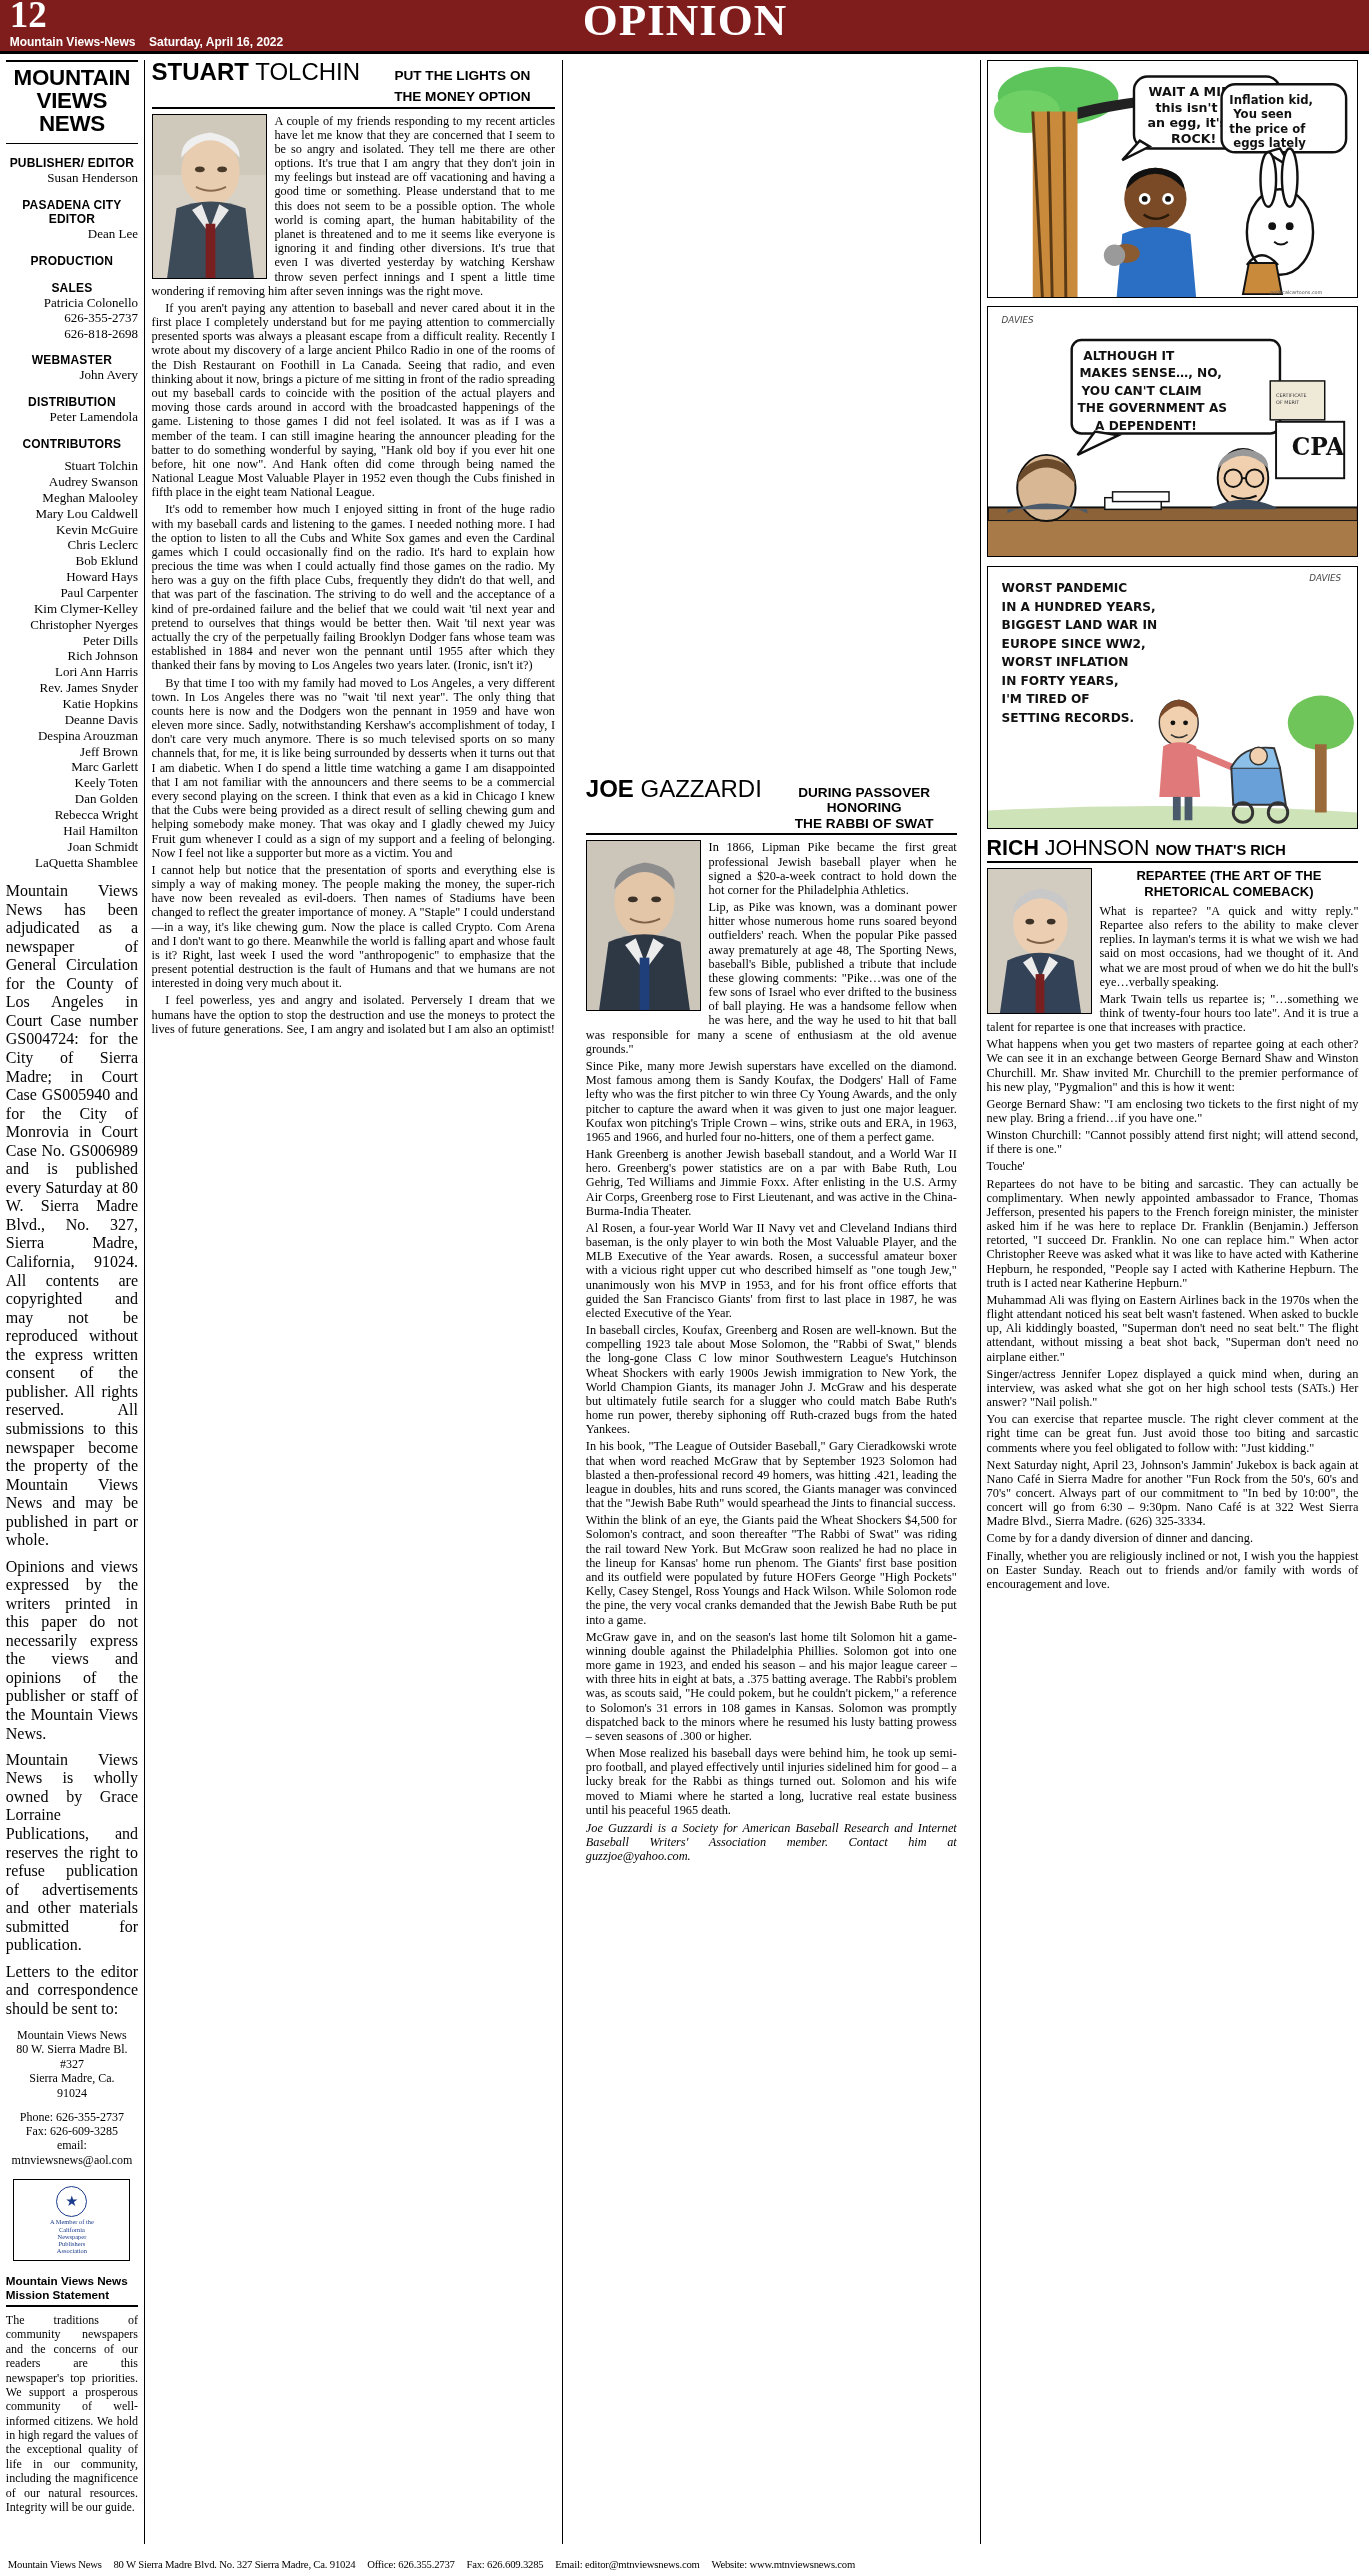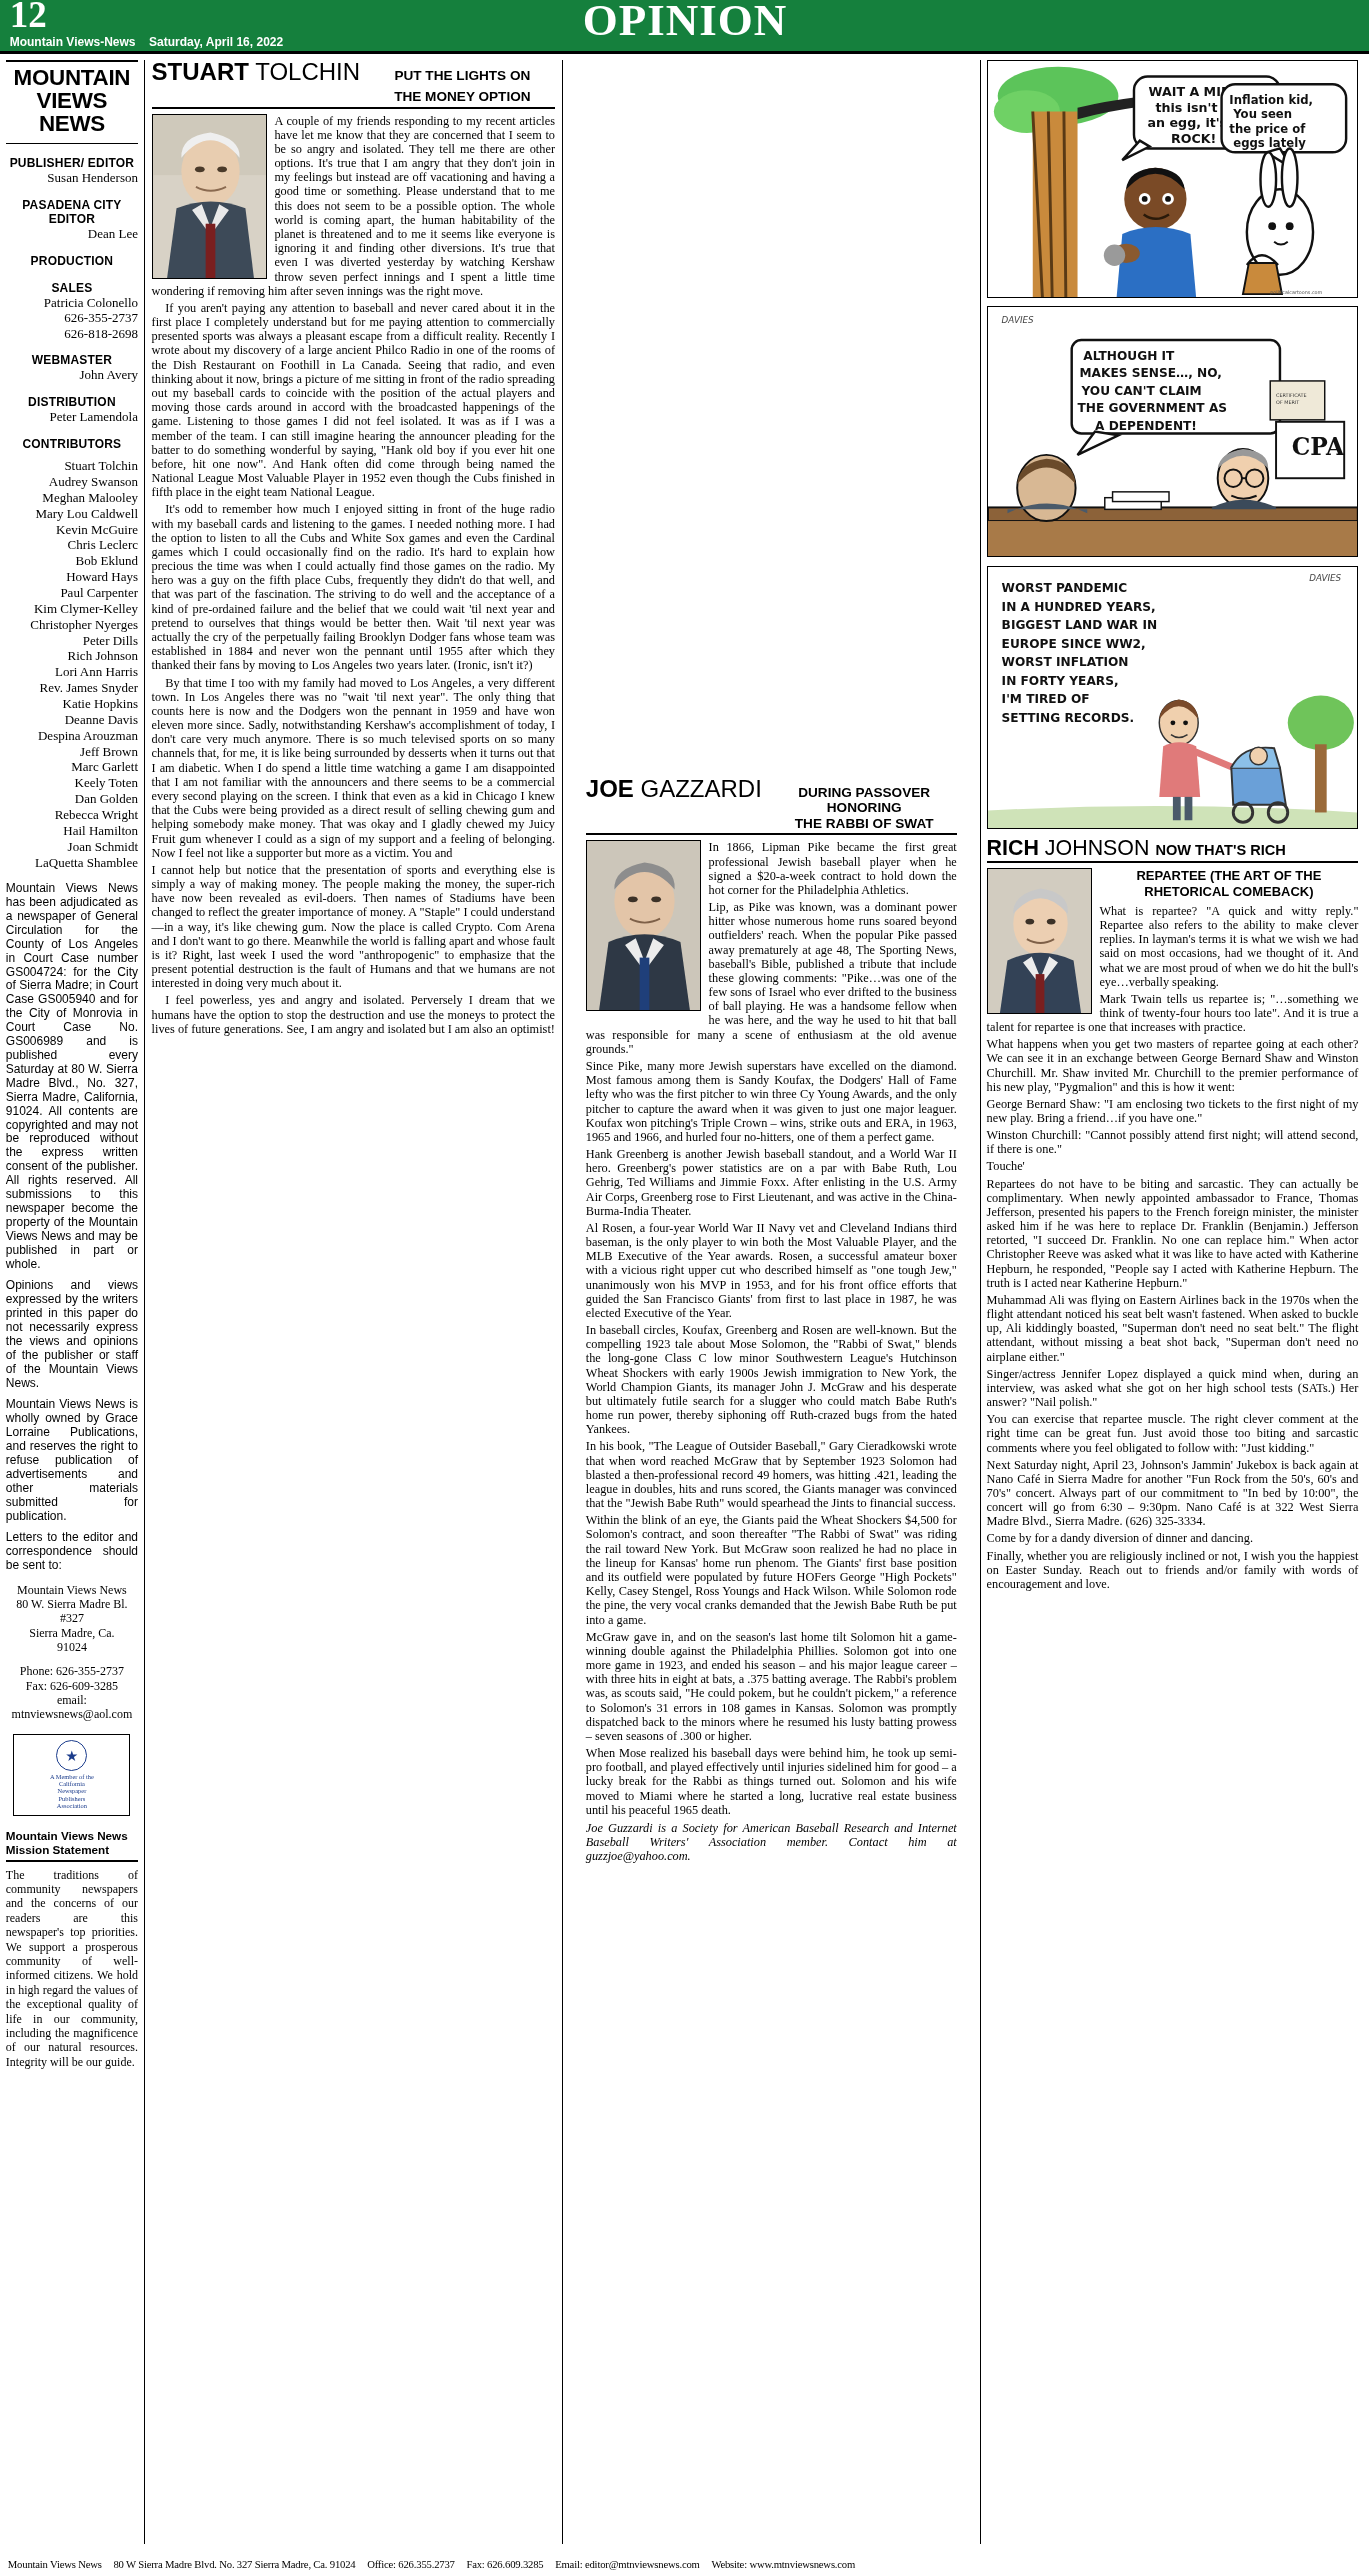--- a/index.html
+++ b/index.html
@@ -7,21 +7,21 @@
   body {
     width:1370px; height:2576px;
     font-family:"Liberation Serif", serif;
     color:#000;
     position:relative;
     overflow:hidden;
   }
 
   
   .masthead {
-    height:51px; background:#15803d; color:#fff;
+    height:51px; background:#7f1d1d; color:#fff;
     position:relative;
   }
   .masthead .pagenum {
     position:absolute; left:9.7px; top:-3.9px;
     font-family:"Liberation Serif", serif;
     font-size:37px; font-weight:700; line-height:1;
   }
   .masthead .dateline {
     position:absolute; left:9.7px; bottom:1.9px;
     font-family:"Liberation Sans", sans-serif;
@@ -62,22 +62,22 @@
     font-weight:700; font-size:12px;
     text-align:center; margin-top:12.6px; letter-spacing:0.2px;
   }
   .sb-name {
     font-family:Liberation Serif, serif;
     font-size:13px; text-align:right; line-height:1.18;
   }
   .sb-list { margin-top:6.8px; }
   .sb-list .sb-name { line-height:1.22; }
   .sb-body {
-    font-family:Liberation Sans, sans-serif;
-    font-size:12px; line-height:1.16;
+    font-family:Liberation Serif, serif;
+    font-size:16px; line-height:1.16;
     text-align:justify; margin-top:11.7px;
     hyphens:auto;
   }
   .sb-body p { margin:0 0 7.8px 0; }
   .sb-addr {
     font-family:"Liberation Serif", serif;
     font-size:12px; line-height:1.2; text-align:center; margin-top:9.7px;
   }
   .cnpa-box {
     margin:11.7px auto 0 auto; width:117px; height:82px;

